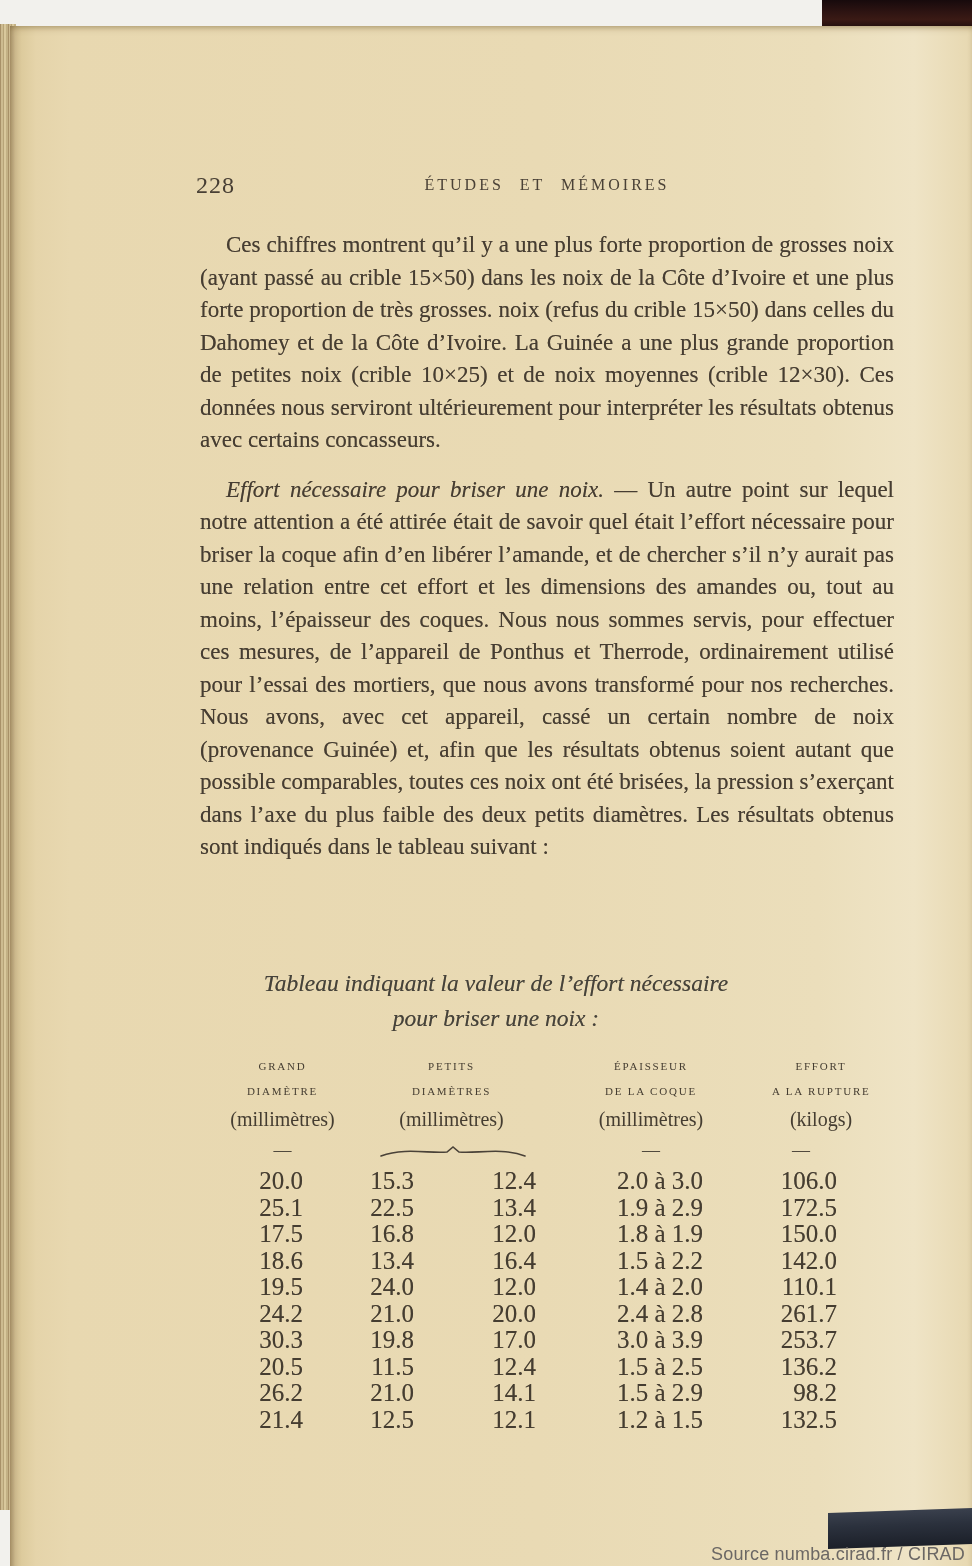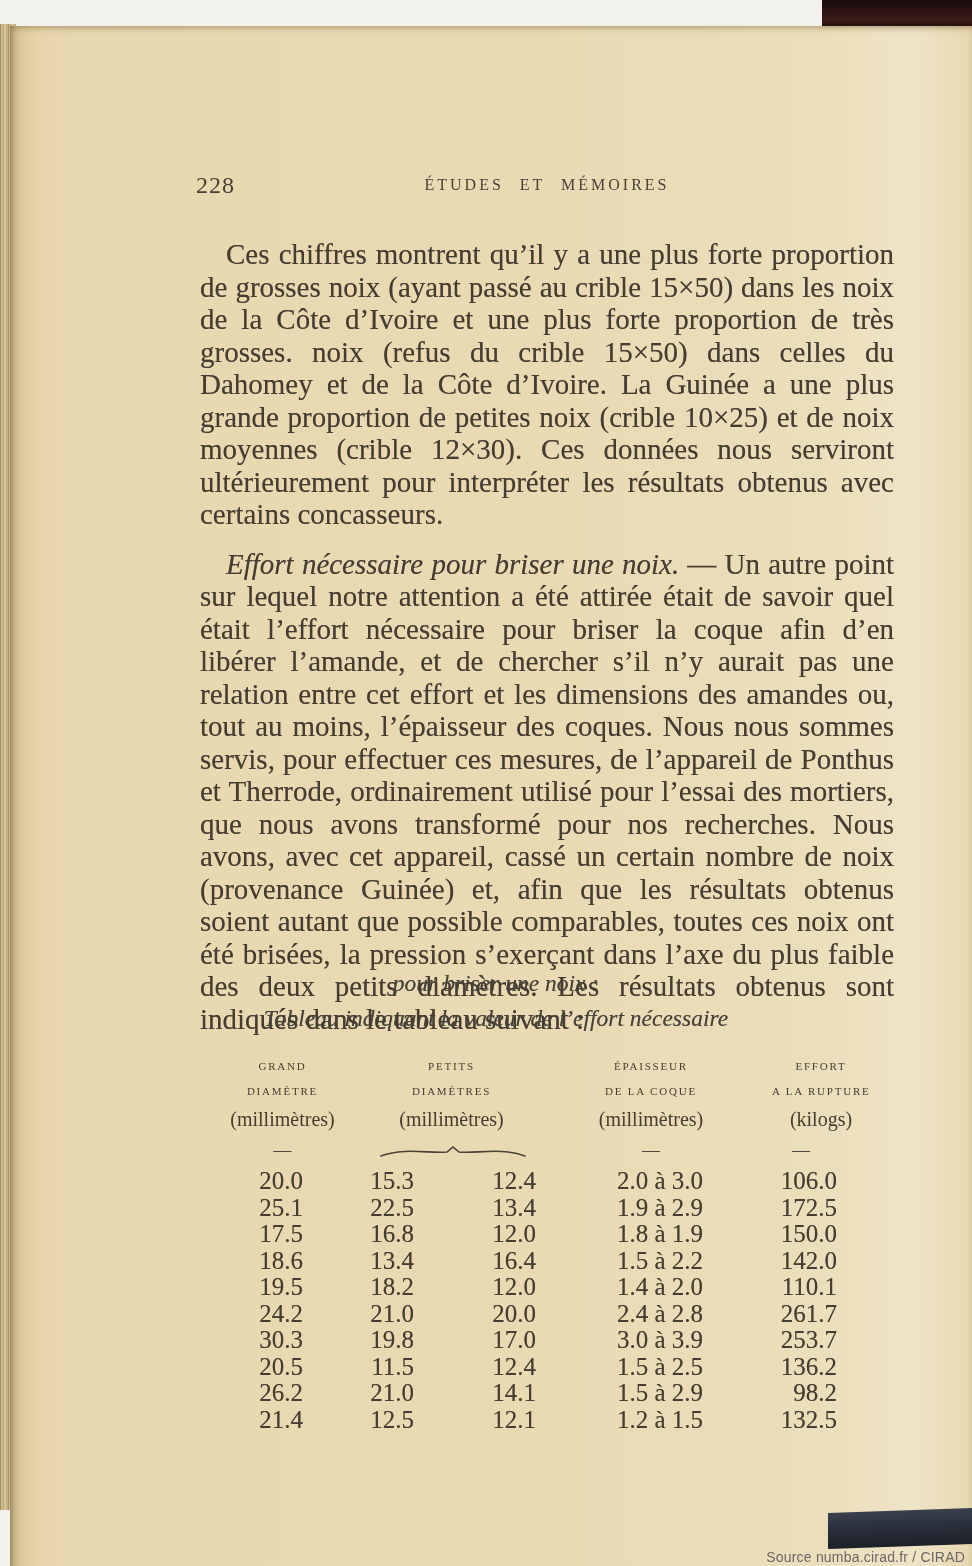--- a/index.html
+++ b/index.html
@@ -23,21 +23,21 @@
     background:linear-gradient(180deg,#170a0c 0%, #2e1412 45%, #3a1a15 72%, #23100f 100%);
   }
   .cover-bottom {
     position:absolute; right:0; top:1508px; width:144px; height:36px;
     background:linear-gradient(180deg,#3a404d 0%, #2b313d 40%, #1c2029 100%);
     transform:skewY(-2deg); transform-origin:right top;
   }
   .source-bar {
     position:absolute; right:7px; bottom:1px;
     font-family:"Liberation Sans", sans-serif;
-    font-size:14px; color:#6b6764; letter-spacing:.2px;
+    font-size:18px; color:#6b6764; letter-spacing:.2px;
   }
 
   
   .page {
     position:absolute; left:10px; top:26px; width:962px; height:1564px;
     background:linear-gradient(90deg,
       #cdb98c 0px, #ddcb9d 12px, #e5d4aa 26px, #e8d8b0 60px,
       #e9dab4 55%, #ebdebb 84%, #efe4c6 94%, #e7d8b1 100%);
     box-shadow:
       inset 0 5px 7px -4px rgba(110,85,40,.55),
@@ -48,22 +48,22 @@
   
   .running-head { position:absolute; left:190px; top:146px; width:694px; height:32px; }
   .page-num { position:absolute; left:-4px; top:0; font-size:24px; letter-spacing:1px; color:#483f34; }
   .running-title {
     text-align:center; padding-top:4px;
     font-size:16px; letter-spacing:3px; word-spacing:9px; color:#4a4136;
   }
 
   
   .body-text {
-    position:absolute; left:190px; top:212px; width:694px;
-    font-size:29px; line-height:32.5px; text-align:justify;
+    position:absolute; left:190px; top:203px; width:694px;
+    font-size:23px; line-height:32.5px; text-align:justify;
     color:#463d32; text-shadow:0 0 .4px rgba(70,58,42,.55);
   }
   .body-text p { margin:0; text-indent:26px; }
   .body-text p.second { margin-top:17px; }
 
   
   .table-title {
     position:absolute; left:100px; top:940px; width:772px;
     text-align:center; font-style:italic;
     font-size:23.5px; line-height:35px; color:#45423a;
@@ -113,22 +113,22 @@
     <span class="page-num">228</span>
     <div class="running-title">ÉTUDES ET MÉMOIRES</div>
   </div>
 
   <div class="body-text">
     <p class="first">Ces chiffres montrent qu’il y a une plus forte proportion de grosses noix (ayant passé au crible 15×50) dans les noix de la Côte d’Ivoire et une plus forte proportion de très grosses. noix (refus du crible 15×50) dans celles du Dahomey et de la Côte d’Ivoire. La Guinée a une plus grande proportion de petites noix (crible 10×25) et de noix moyennes (crible 12×30). Ces données nous serviront ultérieurement pour interpréter les résultats obtenus avec certains concasseurs.</p>
     <p class="second"><i>Effort nécessaire pour briser une noix.</i><span> — Un autre point sur lequel notre attention a été attirée était de savoir quel était l’effort nécessaire pour briser la coque afin d’en libérer l’amande, et de chercher s’il n’y aurait pas une relation entre cet effort et les dimensions des amandes ou, tout au moins, l’épaisseur des coques. Nous nous sommes servis, pour effectuer ces mesures, de l’appareil de Ponthus et Therrode, ordinairement utilisé pour l’essai des mortiers, que nous avons transformé pour nos recherches. Nous avons, avec cet appareil, cassé un certain nombre de noix (provenance Guinée) et, afin que les résultats obtenus soient autant que possible comparables, toutes ces noix ont été brisées, la pression s’exerçant dans l’axe du plus faible des deux petits diamètres. Les résultats obtenus sont indiqués dans le tableau suivant :</span></p>
   </div>
 
   <div class="table-title">
+    <div>Tableau indiquant la valeur de l’effort nécessaire</div>
     <div>pour briser une noix :</div>
-    <div>Tableau indiquant la valeur de l’effort nécessaire</div>
   </div>
 
   <div class="nut-table">
 
     <div class="t-head">
       <div class="t-h h1">
         <div class="l1">GRAND</div>
         <div class="l2">DIAMÈTRE</div>
         <div class="l3">(millimètres)</div>
       </div>
@@ -184,21 +184,21 @@
       </div>
       <div class="t-row">
         <span class="c1">18.6</span>
           <span class="c2">13.4</span>
           <span class="c3">16.4</span>
           <span class="c4">1.5 à 2.2</span>
           <span class="c5">142.0</span>
       </div>
       <div class="t-row">
         <span class="c1">19.5</span>
-          <span class="c2">18.2</span>
+          <span class="c2">24.0</span>
           <span class="c3">12.0</span>
           <span class="c4">1.4 à 2.0</span>
           <span class="c5">110.1</span>
       </div>
       <div class="t-row">
         <span class="c1">24.2</span>
           <span class="c2">21.0</span>
           <span class="c3">20.0</span>
           <span class="c4">2.4 à 2.8</span>
           <span class="c5">261.7</span>

